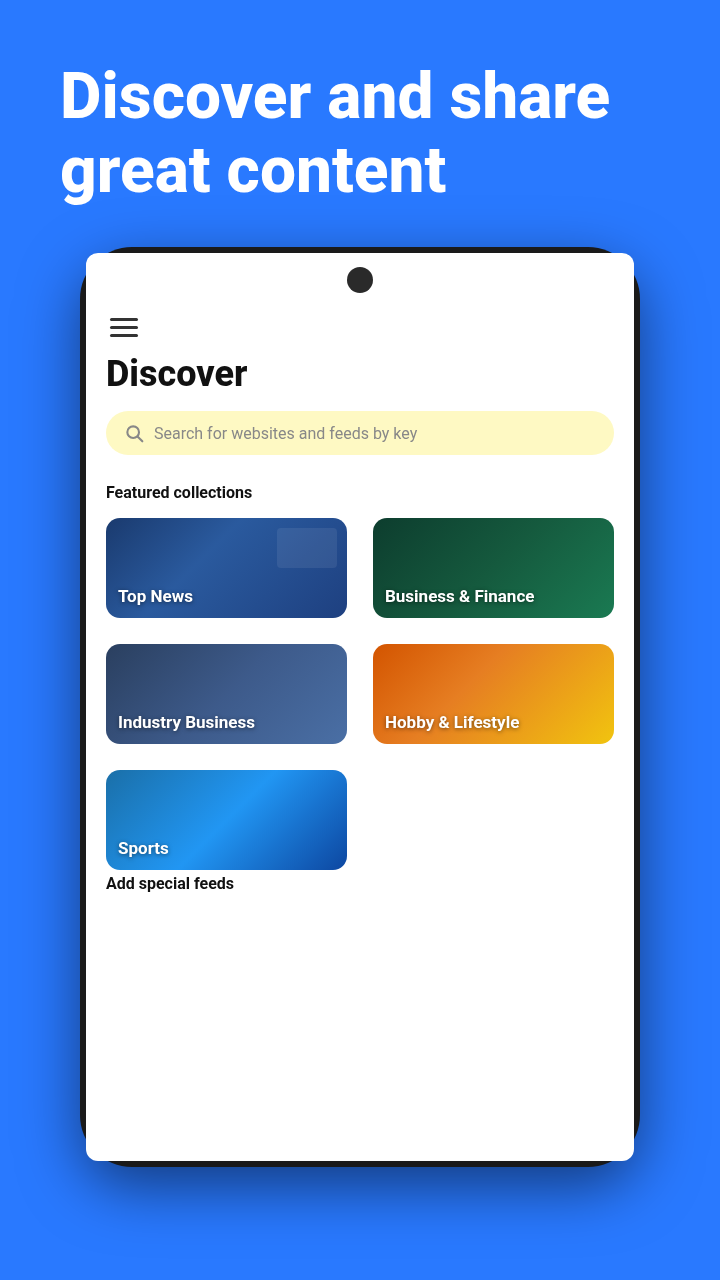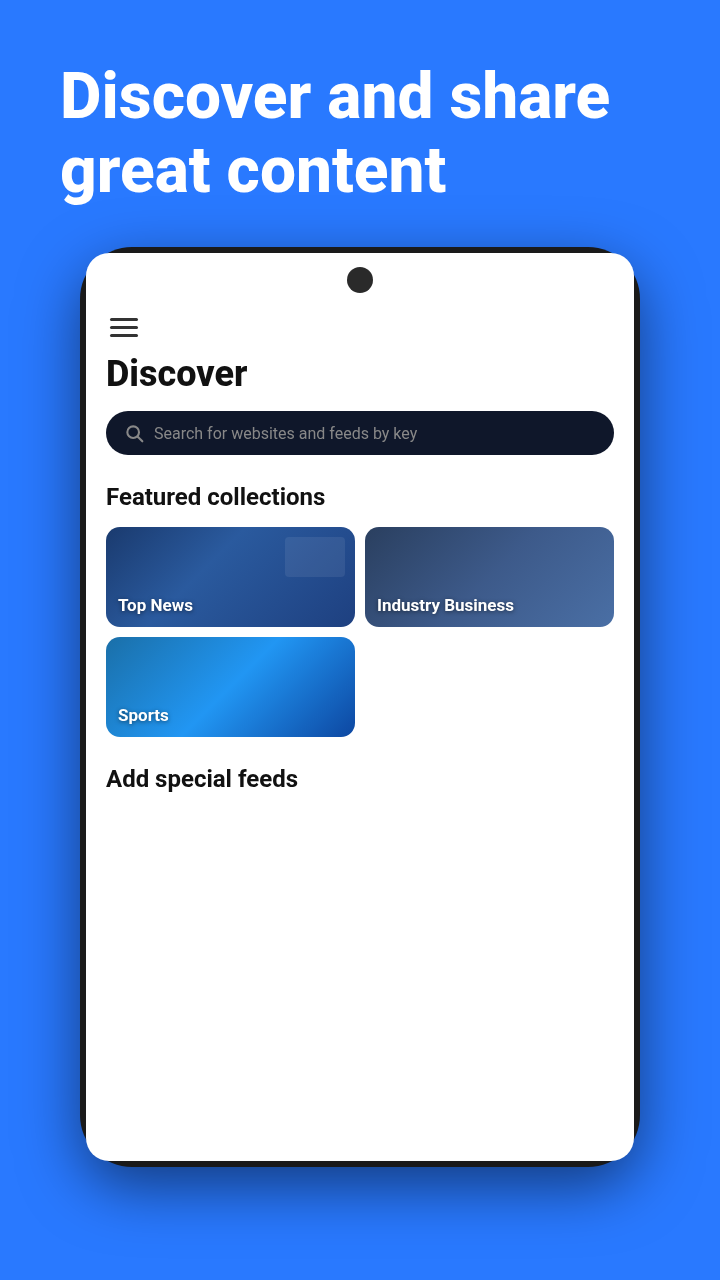--- a/index.html
+++ b/index.html
@@ -36,21 +36,21 @@
       border-radius: 52px;
       padding: 6px;
       box-shadow: 0 20px 60px rgba(0,0,0,0.5);
       position: relative;
     }
 
     .phone-screen {
       width: 100%;
       height: 100%;
       background: white;
-      border-radius: 23px;
+      border-radius: 12px;
       overflow: hidden;
       position: relative;
     }
 
     .camera-notch {
       position: absolute;
       top: 14px;
       left: 50%;
       transform: translateX(-50%);
       width: 26px;
@@ -83,48 +83,47 @@
     .discover-title {
       font-size: 36px;
       font-weight: 800;
       color: #111;
       margin-bottom: 16px;
     }
 
     .search-bar {
       display: flex;
       align-items: center;
-      background: #0f172a;
+      background: #fef9c3;
       border-radius: 28px;
       padding: 12px 18px;
       margin-bottom: 28px;
       gap: 10px;
     }
 
     .search-icon-svg {
       flex-shrink: 0;
     }
 
     .search-placeholder {
       font-size: 16px;
       color: #888;
     }
 
     .section-title {
-      font-size: 24px;
+      font-size: 16px;
       font-weight: 700;
       color: #111;
       margin-bottom: 16px;
     }
 
     .collections-grid {
       display: grid;
       grid-template-columns: 1fr 1fr;
-      gap: 10px;
-      margin-bottom: 24px;
+      gap: 26px;
     }
 
     .collection-card {
       height: 100px;
       border-radius: 14px;
       position: relative;
       overflow: hidden;
       display: flex;
       align-items: flex-end;
       padding: 12px;
@@ -246,28 +245,36 @@
         <div class="section-title">Featured collections</div>
 
         <div class="collections-grid">
 
           <div class="collection-card card-top-news">
             <div class="card-bg"></div>
             <span class="collection-card-label">Top News</span>
           </div>
 
 
+          <div class="collection-card card-business">
+            <div class="card-bg"></div>
+            <span class="collection-card-label">Business &amp; Finance</span>
+          </div>
 
           <div class="collection-card card-industry">
             <div class="card-bg"></div>
             <span class="collection-card-label">Industry Business</span>
           </div>
 
 
 
+          <div class="collection-card card-hobby">
+            <div class="card-bg"></div>
+            <span class="collection-card-label">Hobby &amp; Lifestyle</span>
+          </div>
 
           <div class="collection-card card-sports">
             <div class="card-bg"></div>
             <span class="collection-card-label">Sports</span>
           </div>
 
         </div>
 
         <div class="add-feeds-section">
           <div class="section-title">Add special feeds</div>

